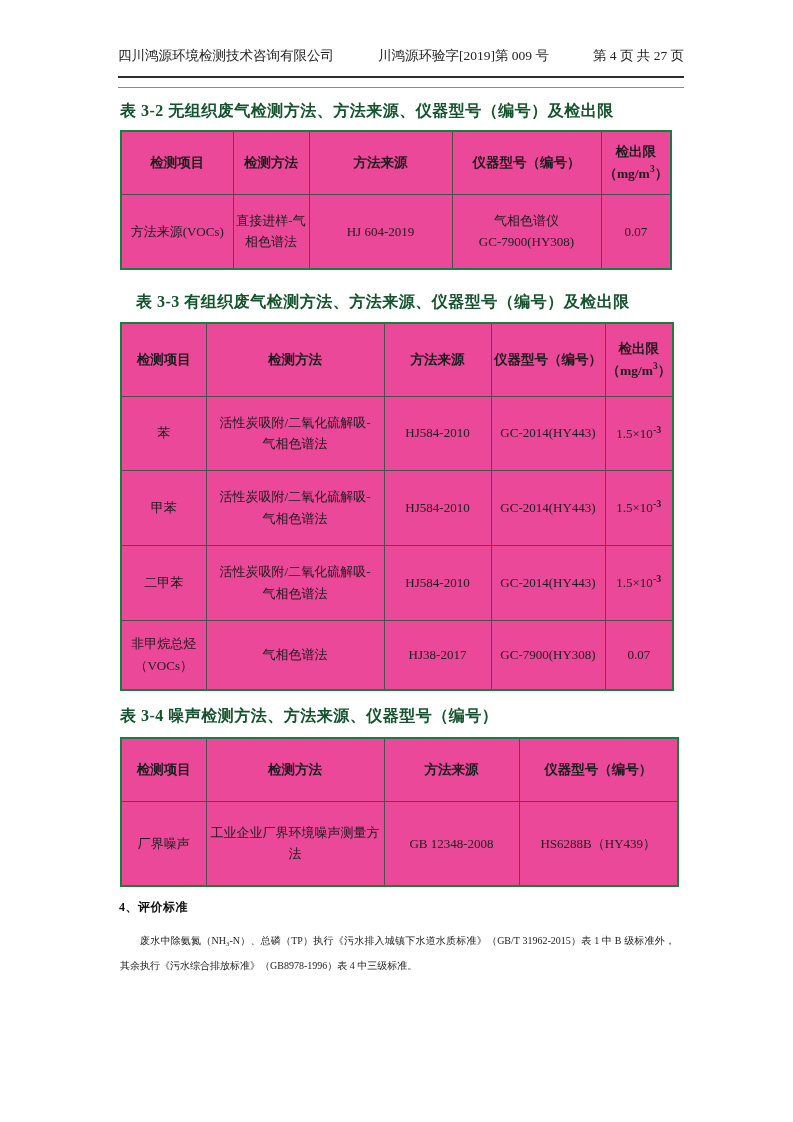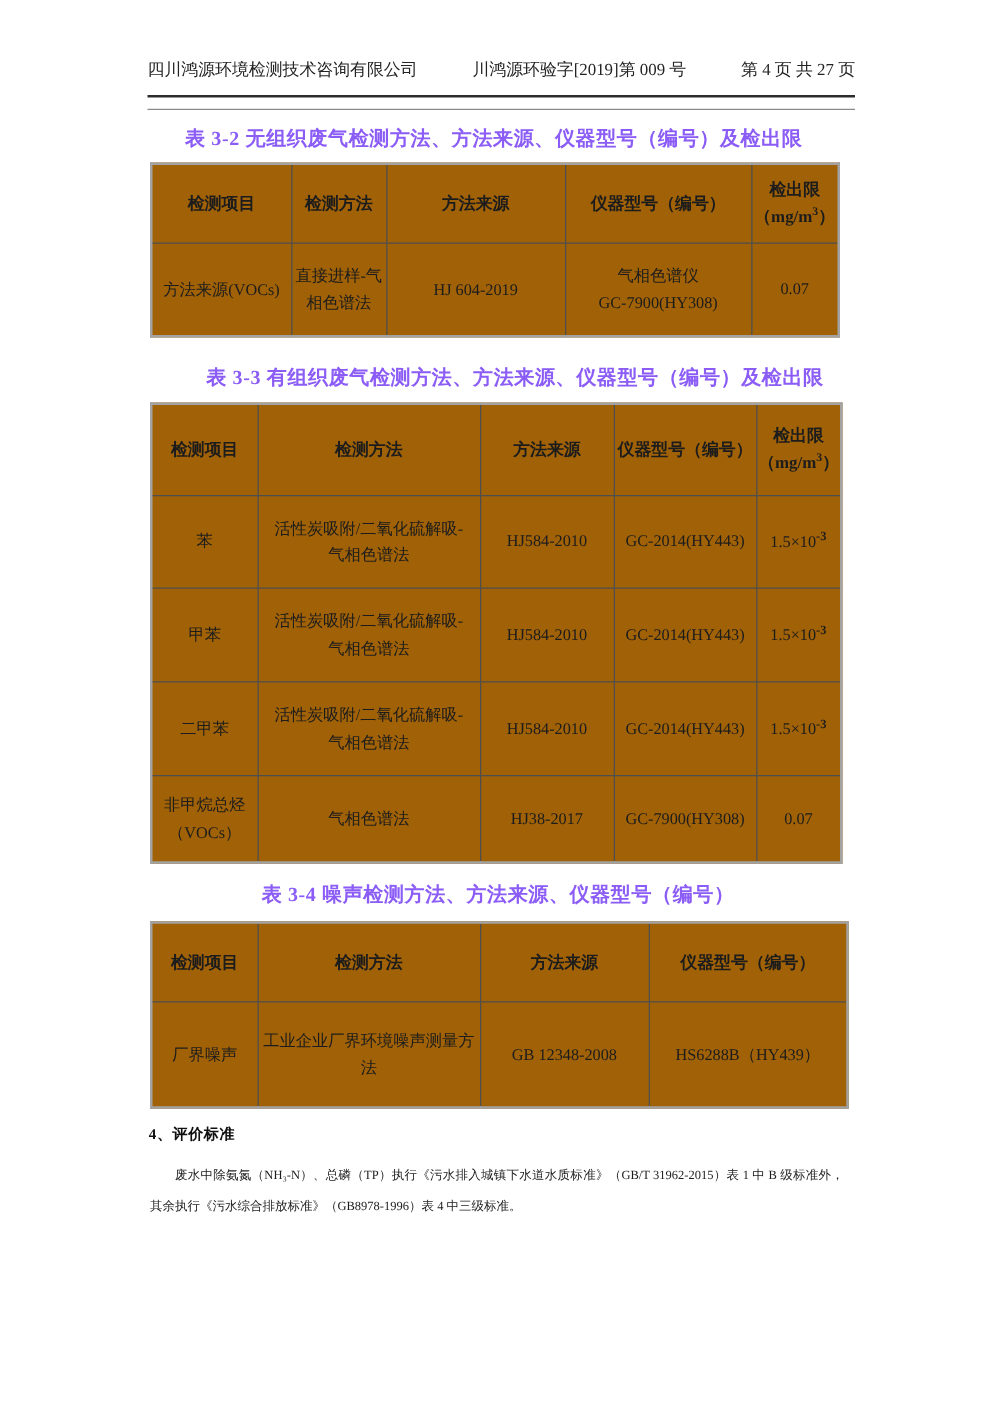--- a/index.html
+++ b/index.html
@@ -12,27 +12,27 @@
   
   .hdr {
     position:absolute; left:118px; top:47px; width:566px;
     display:flex; justify-content:space-between; align-items:baseline;
     font-size:13.5px; color:#232323; white-space:nowrap;
   }
   .hdr-rule-thick { position:absolute; left:118px; top:76px; width:566px; height:2px; background:#2c2c2c; }
   .hdr-rule-thin  { position:absolute; left:118px; top:87px; width:566px; height:1px; background:#8a8a8a; }
 
   
-  .tbl-title { position:absolute; text-align:center; font-weight:bold; font-size:16px; color:#8b5cf6; letter-spacing:0.5px; }
+  .tbl-title { position:absolute; font-weight:bold; font-size:16px; color:#14532d; letter-spacing:0.5px; }
   .title-t2 { left:120px; width:550px; top:101px; }
   .title-t3 { left:136px; width:552px; top:292px; }
   .title-t4 { left:120px; width:557px; top:706px; }
 
   
-  table { position:absolute; border-collapse:collapse; table-layout:fixed; background:#a16207; border:2px solid #a3a3a3; }
+  table { position:absolute; border-collapse:collapse; table-layout:fixed; background:#ec4899; border:2px solid #15803d; }
   .t2 { left:120px; top:130px; width:550px; }
   .t3 { left:120px; top:322px; width:552px; }
   .t4 { left:120px; top:737px; width:557px; }
   th, td {
     border:1px solid #4e4e4e; text-align:center; vertical-align:middle;
     font-size:13px; color:#1c1c1c; white-space:pre-line; padding:2px 1px;
     line-height:1.65;
   }
   th { font-weight:bold; font-size:13.5px; line-height:1.5; }
   sup.exp { font-size:10px; font-weight:bold; vertical-align:super; letter-spacing:0; }

